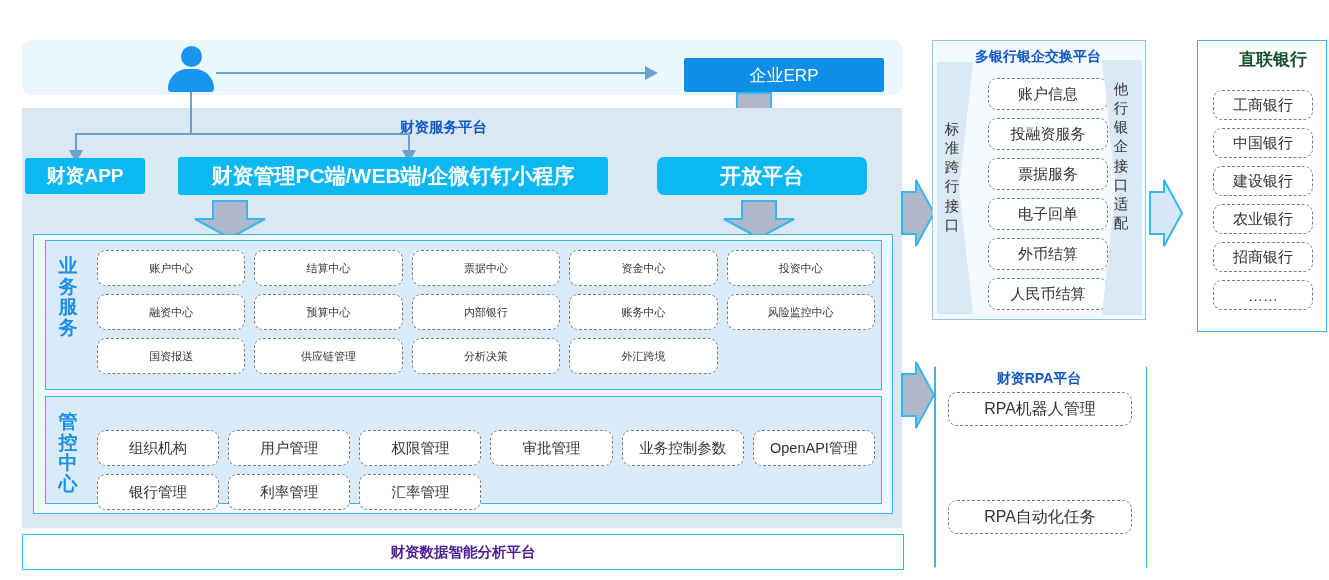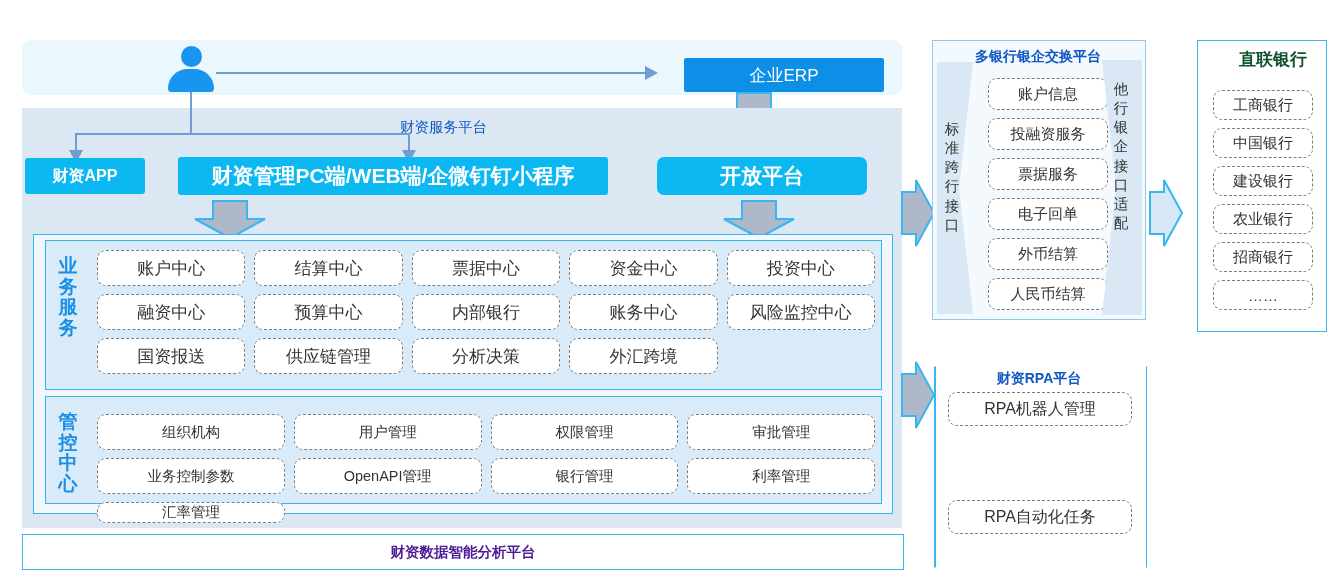--- a/index.html
+++ b/index.html
@@ -35,35 +35,35 @@
   
   #user-erp-line{left:216px;top:72px;width:432px;height:2px;background:#6f9fd0;}
   #user-erp-head{left:645px;top:66px;width:0;height:0;
     border-top:7px solid transparent;border-bottom:7px solid transparent;border-left:13px solid #6f9fd0;}
 
   
   #platform-panel{
     left:22px;top:108px;width:880px;height:420px;
     background:#dbe7f2;
   }
-  #platform-title{left:400px;top:118px;font-size:14.5px;font-weight:normal;color:#1157c6;}
+  #platform-title{left:400px;top:118px;font-size:14.5px;font-weight:bold;color:#1157c6;}
 
   
   #p-vline{left:190px;top:92px;width:2px;height:43px;background:#6f9fd0;}
   #p-hline{left:75px;top:133px;width:335px;height:2px;background:#6f9fd0;}
   #p-left-v{left:75px;top:133px;width:2px;height:19px;background:#6f9fd0;}
   #p-left-head{left:69px;top:150px;width:0;height:0;
     border-left:7px solid transparent;border-right:7px solid transparent;border-top:13px solid #6f9fd0;}
   #p-right-v{left:408px;top:133px;width:2px;height:19px;background:#6f9fd0;}
   #p-right-head{left:402px;top:150px;width:0;height:0;
     border-left:7px solid transparent;border-right:7px solid transparent;border-top:13px solid #6f9fd0;}
 
   
   .chan{background:#0cb8f2;color:#fff;font-weight:bold;border-radius:3px;}
-  #chan-app{left:25px;top:158px;width:120px;height:36px;font-size:16px;}
+  #chan-app{left:25px;top:158px;width:120px;height:36px;font-size:19px;}
   #chan-pc{left:178px;top:157px;width:430px;height:38px;font-size:21px;}
   #chan-open{left:657px;top:157px;width:210px;height:38px;font-size:21px;border-radius:7px;}
 
   
   .dn-arrow{width:74px;height:40px;}
   #dn-1{left:193px;top:200px;}
   #dn-2{left:722px;top:200px;}
   #dn-erp{left:717px;top:92px;width:74px;height:36px;}
 
   
@@ -78,26 +78,26 @@
   .vlabel{
     position:absolute;color:#1a8fe8;font-weight:bold;font-size:19px;
     width:26px;text-align:center;line-height:1.08;letter-spacing:0px;
   }
   #biz-label{left:55px;top:256px;}
   #mgmt-label{left:55px;top:412px;}
 
   .cellgrid{position:absolute;display:grid;gap:8px 9px;}
   #biz-grid{left:97px;top:250px;width:778px;
     grid-template-columns:repeat(5,1fr);grid-template-rows:repeat(3,36px);}
-  #mgmt-grid{left:97px;top:414px;width:778px;
-    grid-template-columns:repeat(4,1fr);grid-template-rows:repeat(2,36px);}
+  #mgmt-grid{left:97px;top:430px;width:778px;
+    grid-template-columns:repeat(6,1fr);grid-template-rows:repeat(2,36px);}
   .cell{
     background:#ffffff;border:1.6px dashed #7b7b7b;border-radius:9px;
     display:flex;align-items:center;justify-content:center;
-    font-size:17px;color:#333333;white-space:nowrap;
+    font-size:11px;color:#333333;white-space:nowrap;
   }
   #mgmt-grid .cell{font-size:14.5px;}
 
   
   #analysis-bar{
     left:22px;top:534px;width:880px;height:34px;
     background:#ffffff;border:1px solid #37b6ef;
     color:#4c1d95;font-weight:bold;font-size:14.5px;
   }
 

